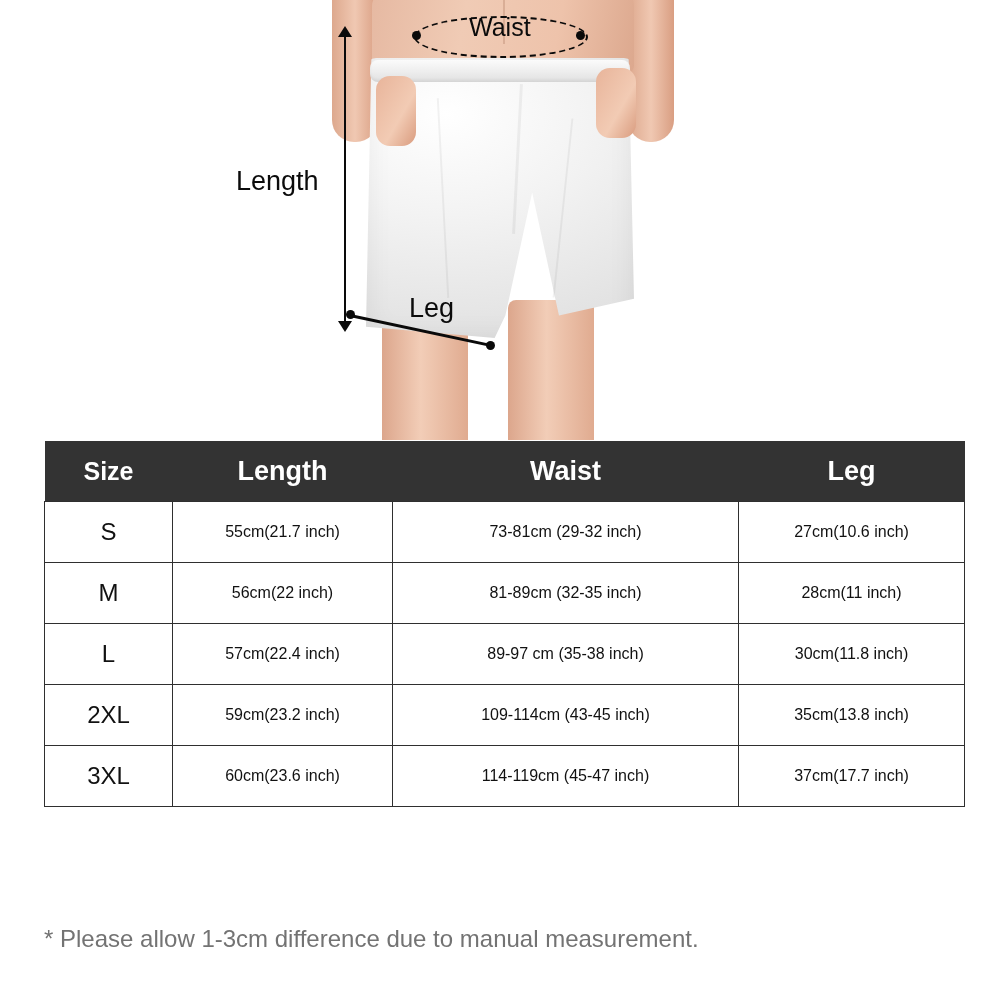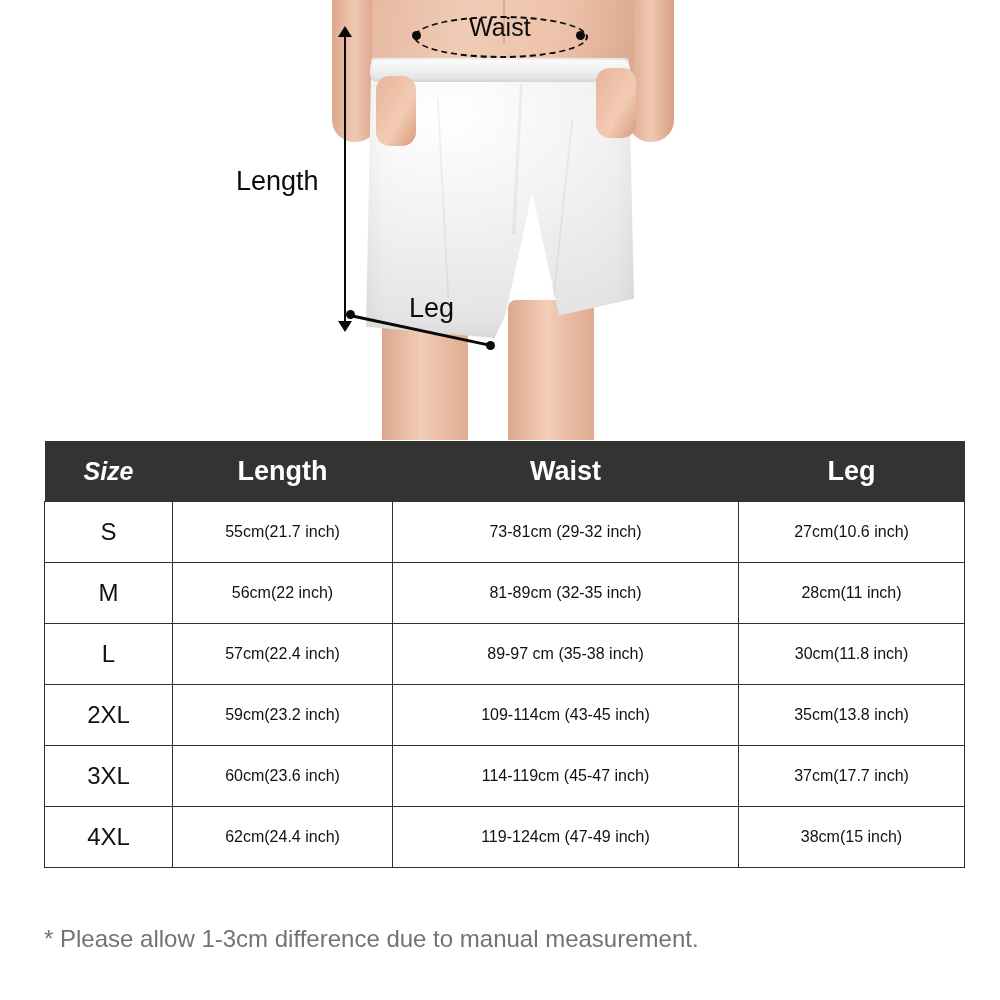--- a/index.html
+++ b/index.html
@@ -192,21 +192,21 @@
   }
   table.size-table thead th {
     background: #333333;
     color: #ffffff;
     font-weight: 700;
     font-size: 27px;
     height: 58px;
     text-align: center;
     border: none;
   }
-  table.size-table thead th.col-size { width: 126px; font-size: 25px; font-style: italic; }
+  table.size-table thead th.col-size { width: 126px; font-size: 25px; }
   table.size-table thead th.col-length { width: 218px; }
   table.size-table thead th.col-waist { width: 344px; }
   table.size-table thead th.col-leg { width: 224px; }
 
   table.size-table tbody td {
     height: 58px;
     text-align: center;
     font-size: 16px;
     color: #111111;
     border: 1px solid #2f2f2f;
@@ -292,23 +292,17 @@
         <td>59cm(23.2 inch)</td>
         <td>109-114cm (43-45 inch)</td>
         <td>35cm(13.8 inch)</td>
       </tr>
       <tr>
         <td class="size-cell">3XL</td>
         <td>60cm(23.6 inch)</td>
         <td>114-119cm (45-47 inch)</td>
         <td>37cm(17.7 inch)</td>
       </tr>
-      <tr>
-        <td class="size-cell">4XL</td>
-        <td>62cm(24.4 inch)</td>
-        <td>119-124cm (47-49 inch)</td>
-        <td>38cm(15 inch)</td>
-      </tr>
     </tbody>
   </table>
 </div>
 
 <div class="note">* Please allow 1-3cm difference due to manual measurement.</div>
 
 </body></html>

